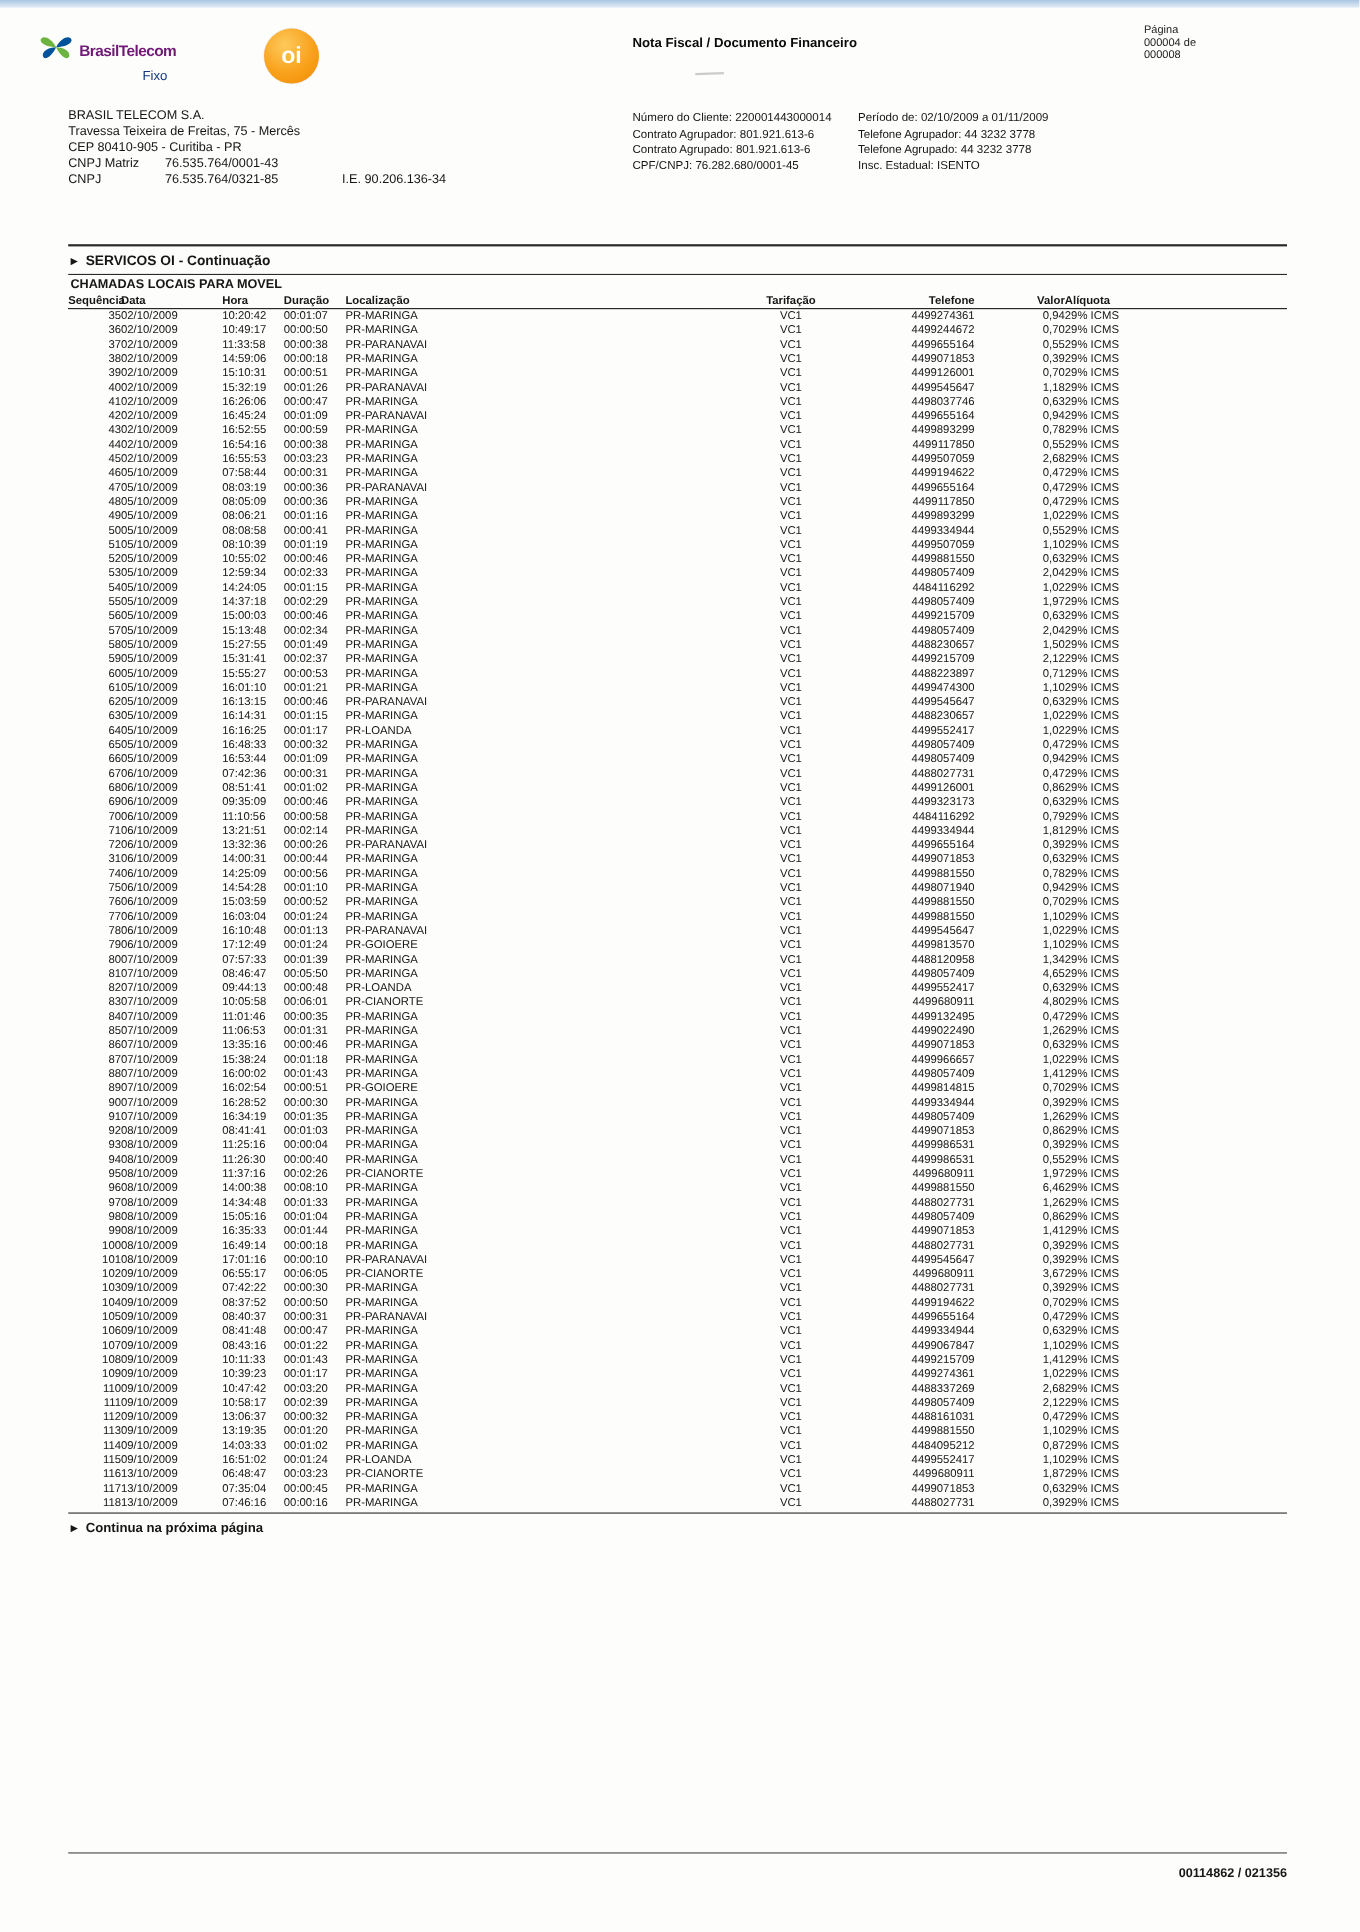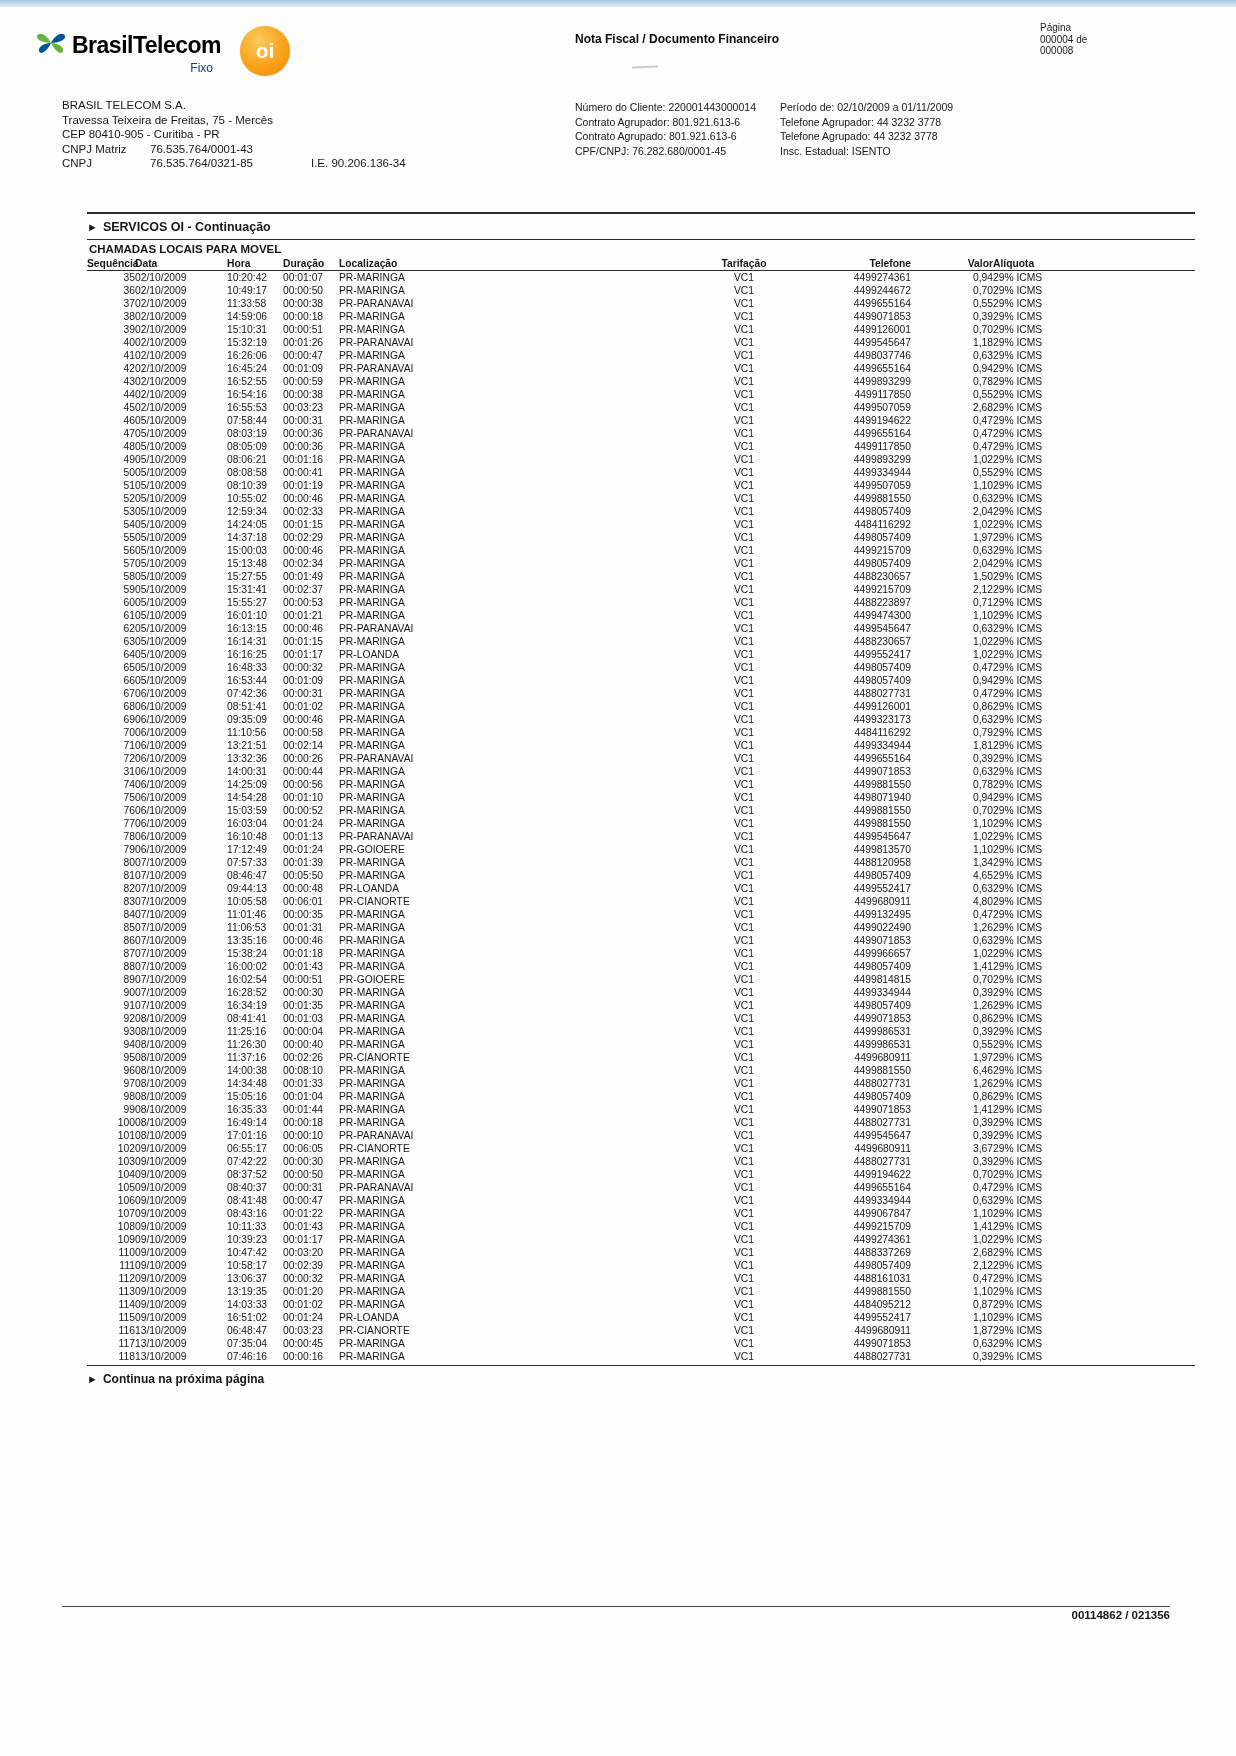--- a/index.html
+++ b/index.html
@@ -8,42 +8,42 @@
     width: 1236px; height: 1756px; position: relative;
     background: #fdfdfb; color: #161616;
     font-family: "Liberation Sans", sans-serif;
   }
   .top-strip { position: absolute; top: 0; left: 0; width: 1236px; height: 7px;
     background: linear-gradient(to bottom, #a9c6e2, #e3edf7); }
 
   
   .bt-logo { position: absolute; left: 36px; top: 30px; }
   .bt-row { display: flex; align-items: center; gap: 6px; }
-  .bt-name { font-size: 23px; font-weight: bold; color: #000000; letter-spacing: -0.5px; }
+  .bt-name { font-size: 14px; font-weight: bold; color: #701a75; letter-spacing: -0.5px; }
   .bt-fixo { font-size: 12px; color: #16387c; text-align: right; margin-top: 1px; padding-right: 8px; }
   .oi-logo { position: absolute; left: 240px; top: 26px; width: 50px; height: 50px; border-radius: 50%;
     background: radial-gradient(circle at 38% 30%, #fdca5c 0%, #f9a11b 55%, #ef8b00 100%);
     display: flex; align-items: center; justify-content: center;
     color: #fff; font-weight: bold; font-size: 21px; box-shadow: 0 0 1px rgba(0,0,0,.3); }
   .doc-title { position: absolute; left: 575px; top: 32px; font-size: 12px; font-weight: bold; color: #0a0a0a; }
   .hand-mark { position: absolute; left: 632px; top: 62px; width: 26px; height: 6px;
     border-bottom: 2px solid #9a9a9a; opacity: .5; transform: rotate(-2deg); }
   .page-info { position: absolute; left: 1040px; top: 22px; font-size: 10px; line-height: 11.5px; color: #222; }
 
   
   .company { position: absolute; left: 62px; top: 98px; font-size: 11.5px; line-height: 14.6px; }
   .cnpj-row { display: flex; }
   .cnpj-row .lbl { width: 88px; }
   .cnpj-row .ie { margin-left: 58px; }
   .client-col { position: absolute; top: 100px; font-size: 10.5px; line-height: 14.6px; }
   .client-col.left { left: 575px; }
   .client-col.right { left: 780px; }
 
   
-  .main { position: absolute; left: 62px; top: 212px; width: 1108px; margin-left: 25px; }
+  .main { position: absolute; left: 62px; top: 222px; width: 1108px; }
   .rule-heavy { border-top: 2px solid #2a2a2a; }
   .rule-thin { border-top: 1px solid #2a2a2a; }
   .section-title { font-size: 12.5px; font-weight: bold; margin: 6px 0 5px 0; }
   .arrow { margin-right: 5px; font-size: 11px; }
   .sub-title { font-size: 11.5px; font-weight: bold; margin: 3px 0 2px 2px; }
   table.calls { width: 100%; border-collapse: collapse; table-layout: fixed; font-size: 10.3px; }
   table.calls th, table.calls td { padding: 0; line-height: 13px; white-space: nowrap; font-weight: normal; }
   table.calls th { font-weight: bold; }
   .c0 { width: 48px; text-align: right; }
   th.c0 { text-align: left; }
@@ -53,22 +53,22 @@
   .c4 { width: 330px; text-align: left; }
   .c5 { width: 150px; text-align: center; }
   .c6 { width: 92px; text-align: right; }
   .c7 { width: 82px; text-align: right; }
   .c8 { width: 202px; padding-left: 32px; text-align: left; }
   thead tr { border-bottom: 1px solid #2a2a2a; }
   .table-end { border-top: 1px solid #2a2a2a; margin-top: 2px; }
   .continua { font-size: 12px; font-weight: bold; margin-top: 6px; }
 
   
-  .footer { position: absolute; left: 62px; top: 1606px; width: 1108px; border-top: 1px solid #444;
-    text-align: right; font-size: 11.5px; font-weight: bold; padding-top: 2px; }
+  .footer { position: absolute; left: 62px; top: 1684px; width: 1108px; border-top: 1px solid #444;
+    text-align: right; font-size: 11.5px; font-weight: bold; padding-top: 12px; }
 </style>
 </head>
 <body>
 
 <div class="top-strip"></div>
 
 <div class="bt-logo">
   <div class="bt-row">
     <span>
       <svg width="30" height="26" viewBox="0 0 30 26">

